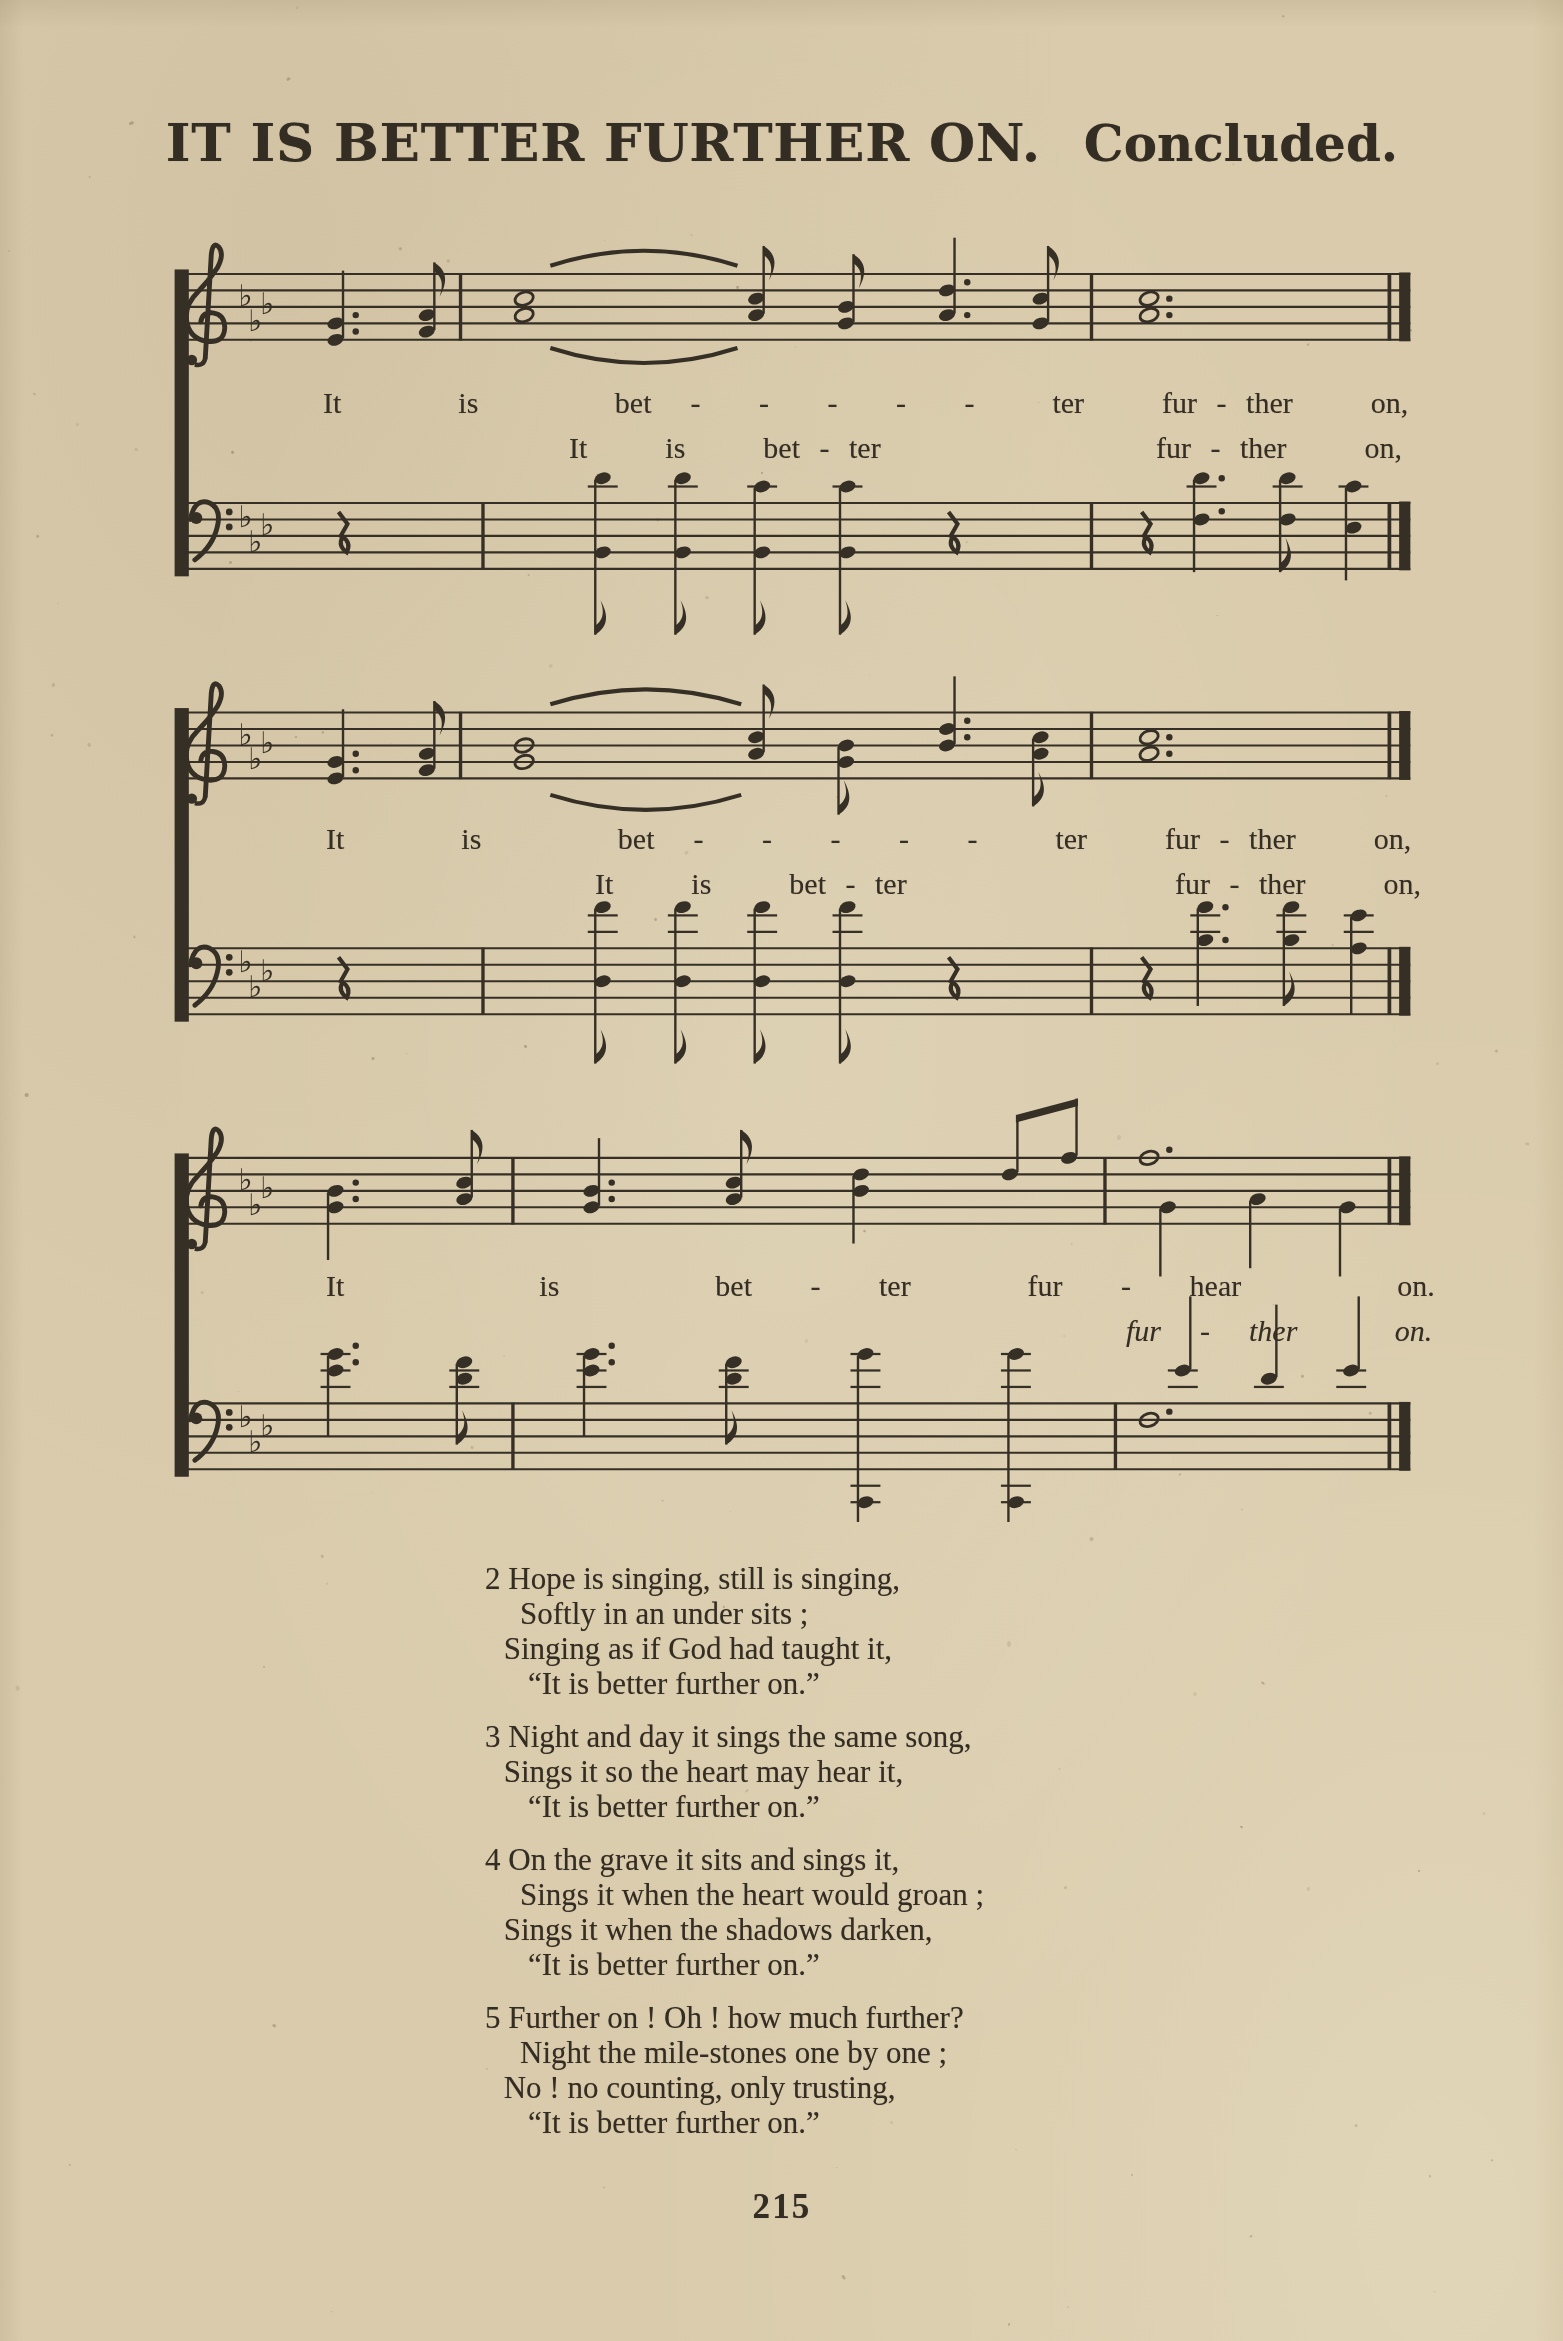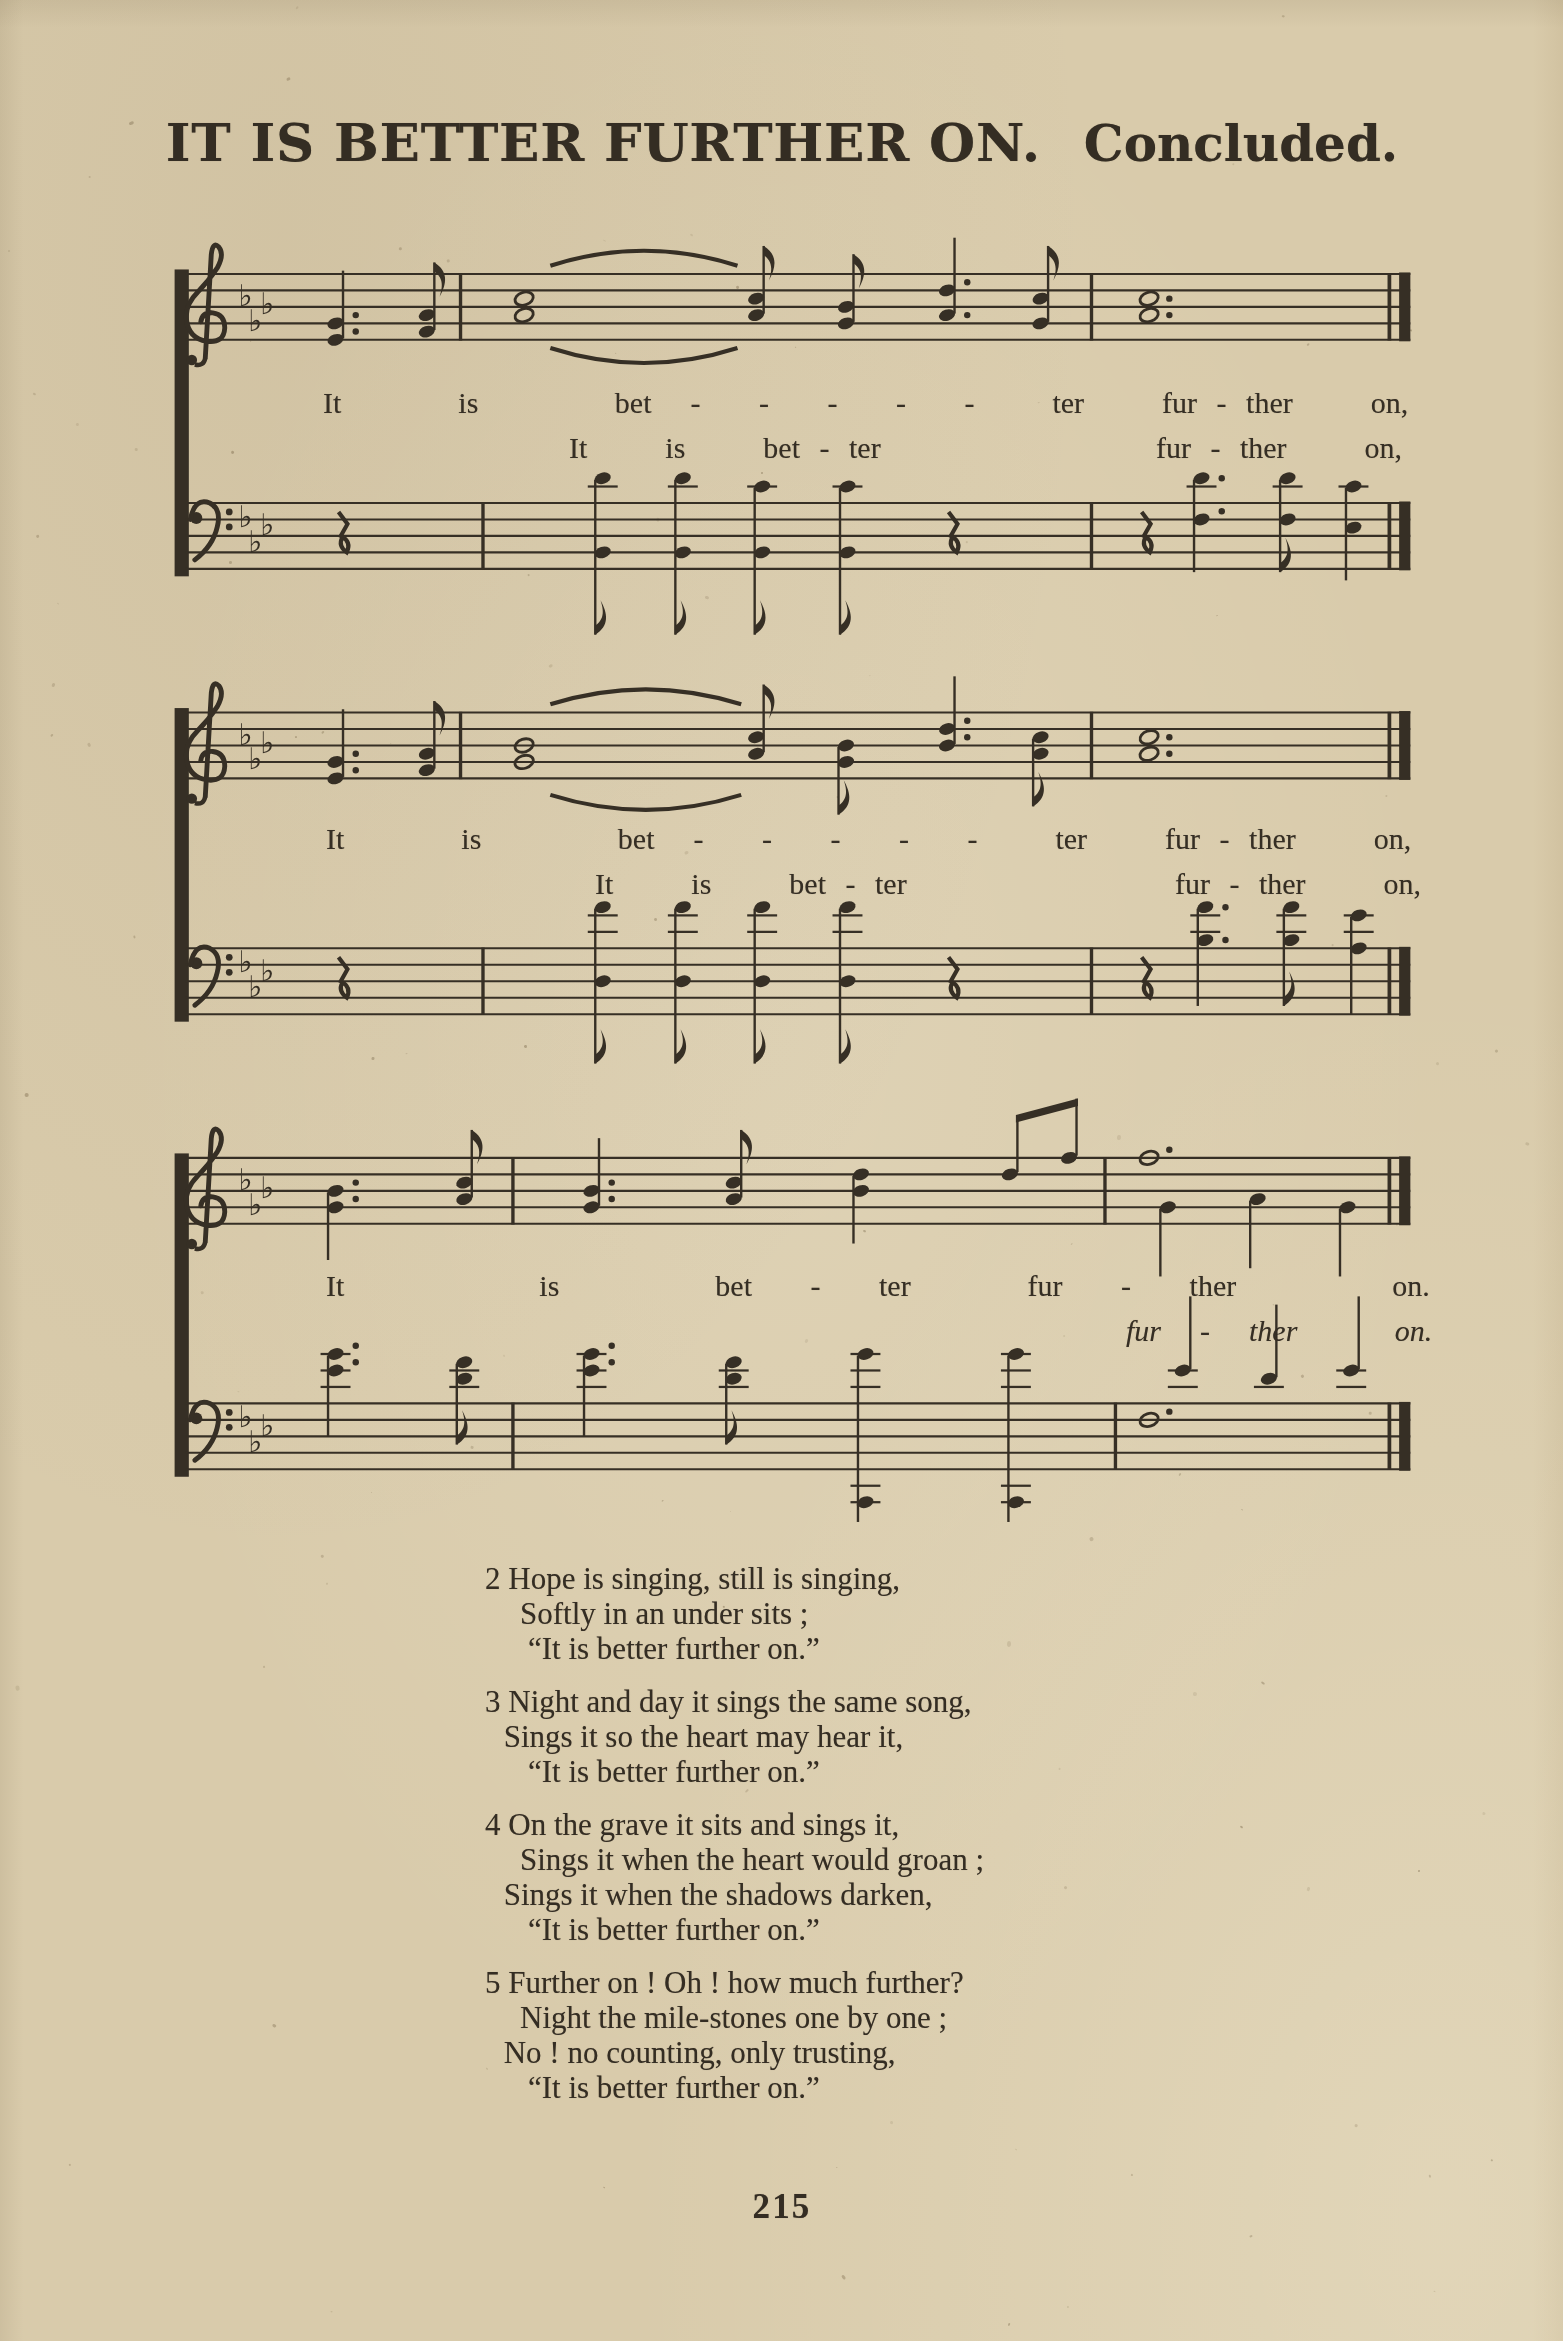--- a/index.html
+++ b/index.html
@@ -515,27 +515,28 @@
     </svg>
 
   <div class="lyr" style="left:323px;top:386px;">It      is       bet  -   -   -   -   -    ter    fur - ther    on,</div>
   <div class="lyr" style="left:569px;top:431px;">It    is    bet - ter</div>
   <div class="lyr" style="left:1156px;top:431px;">fur - ther    on,</div>
 
   <div class="lyr" style="left:326px;top:822px;">It      is       bet  -   -   -   -   -    ter    fur - ther    on,</div>
   <div class="lyr" style="left:595px;top:867px;">It    is    bet - ter</div>
   <div class="lyr" style="left:1175px;top:867px;">fur - ther    on,</div>
 
-  <div class="lyr" style="left:326px;top:1269px;">It          is        bet   -   ter      fur   -   ther        on.</div>
+  <div class="lyr" style="left:326px;top:1269px;">It          is        bet   -   ter      fur   -   hear        on.</div>
   <div class="lyr" style="left:1126px;top:1314px;font-style:italic;">fur  -  ther     on.</div>
 
   <div class="verses">
     <div class="verse">
       <div class="vl1">2 Hope is singing, still is singing,</div>
       <div class="vl2">Softly in an under sits ;</div>
+      <div class="vl3">Singing as if God had taught it,</div>
       <div class="vl4">“It is better further on.”</div>
     </div>
     <div class="verse">
       <div class="vl1">3 Night and day it sings the same song,</div>
       <div class="vl3">Sings it so the heart may hear it,</div>
       <div class="vl4">“It is better further on.”</div>
     </div>
     <div class="verse">
       <div class="vl1">4 On the grave it sits and sings it,</div>
       <div class="vl2">Sings it when the heart would groan ;</div>

